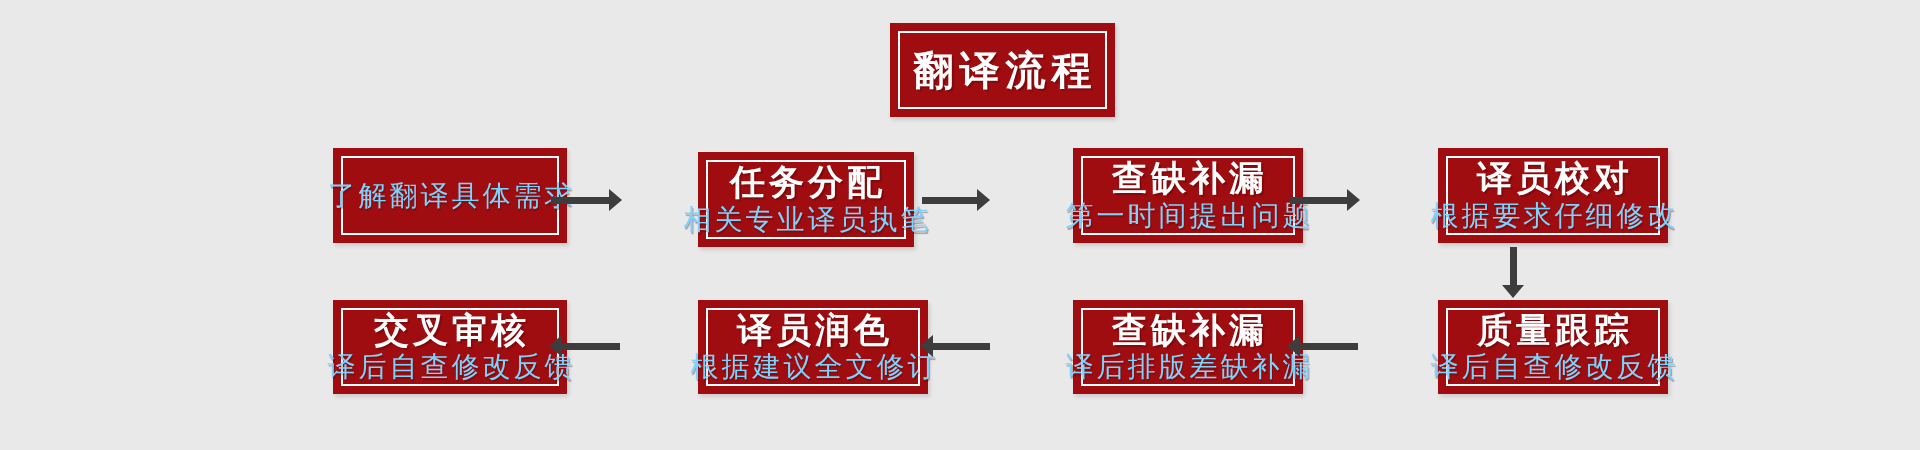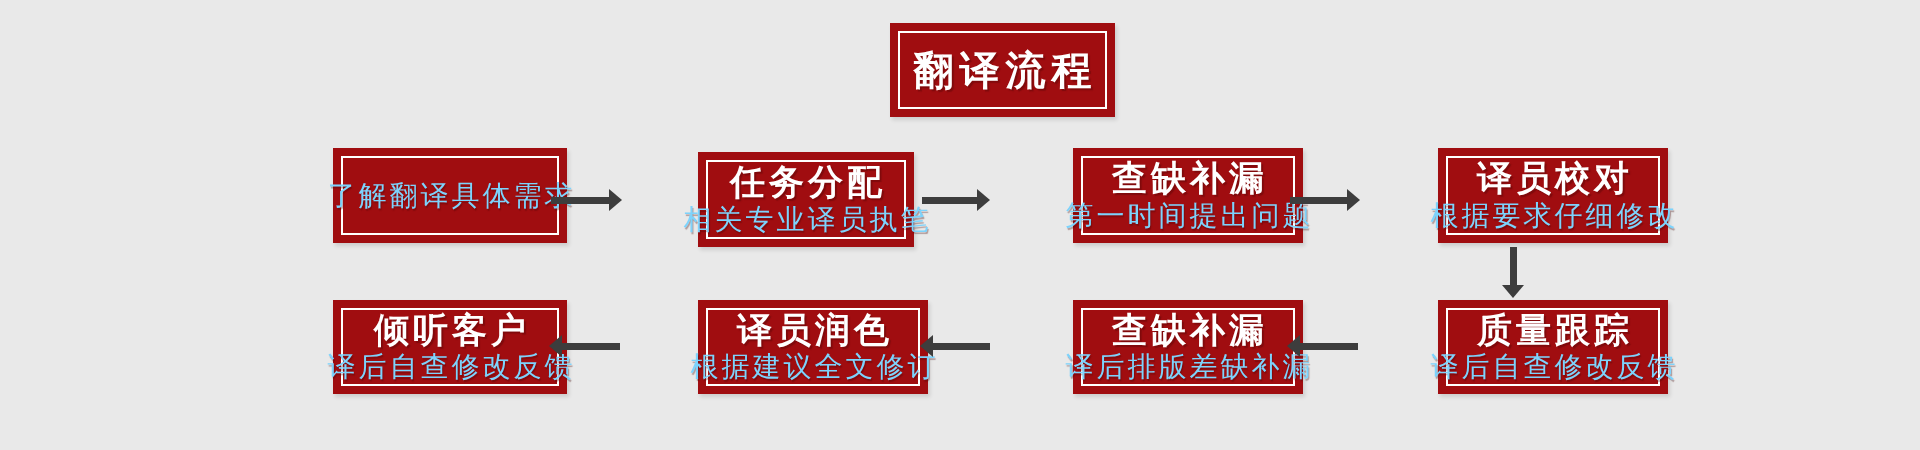--- a/index.html
+++ b/index.html
@@ -139,21 +139,21 @@
 
   <div class="flow-box" style="left:1398px; top:148px; width:230px; height:95px;">
     <div class="inner">
       <div class="box-title">译员校对</div>
       <div class="box-subtitle">根据要求仔细修改</div>
     </div>
   </div>
 
   <div class="flow-box" style="left:293px; top:300px; width:234px; height:94px;">
     <div class="inner">
-      <div class="box-title">倾听客户</div>
+      <div class="box-title">交叉审核</div>
       <div class="box-subtitle">译后自查修改反馈</div>
     </div>
   </div>
 
   <div class="flow-box" style="left:658px; top:300px; width:230px; height:94px;">
     <div class="inner">
       <div class="box-title">译员润色</div>
       <div class="box-subtitle">根据建议全文修订</div>
     </div>
   </div>

